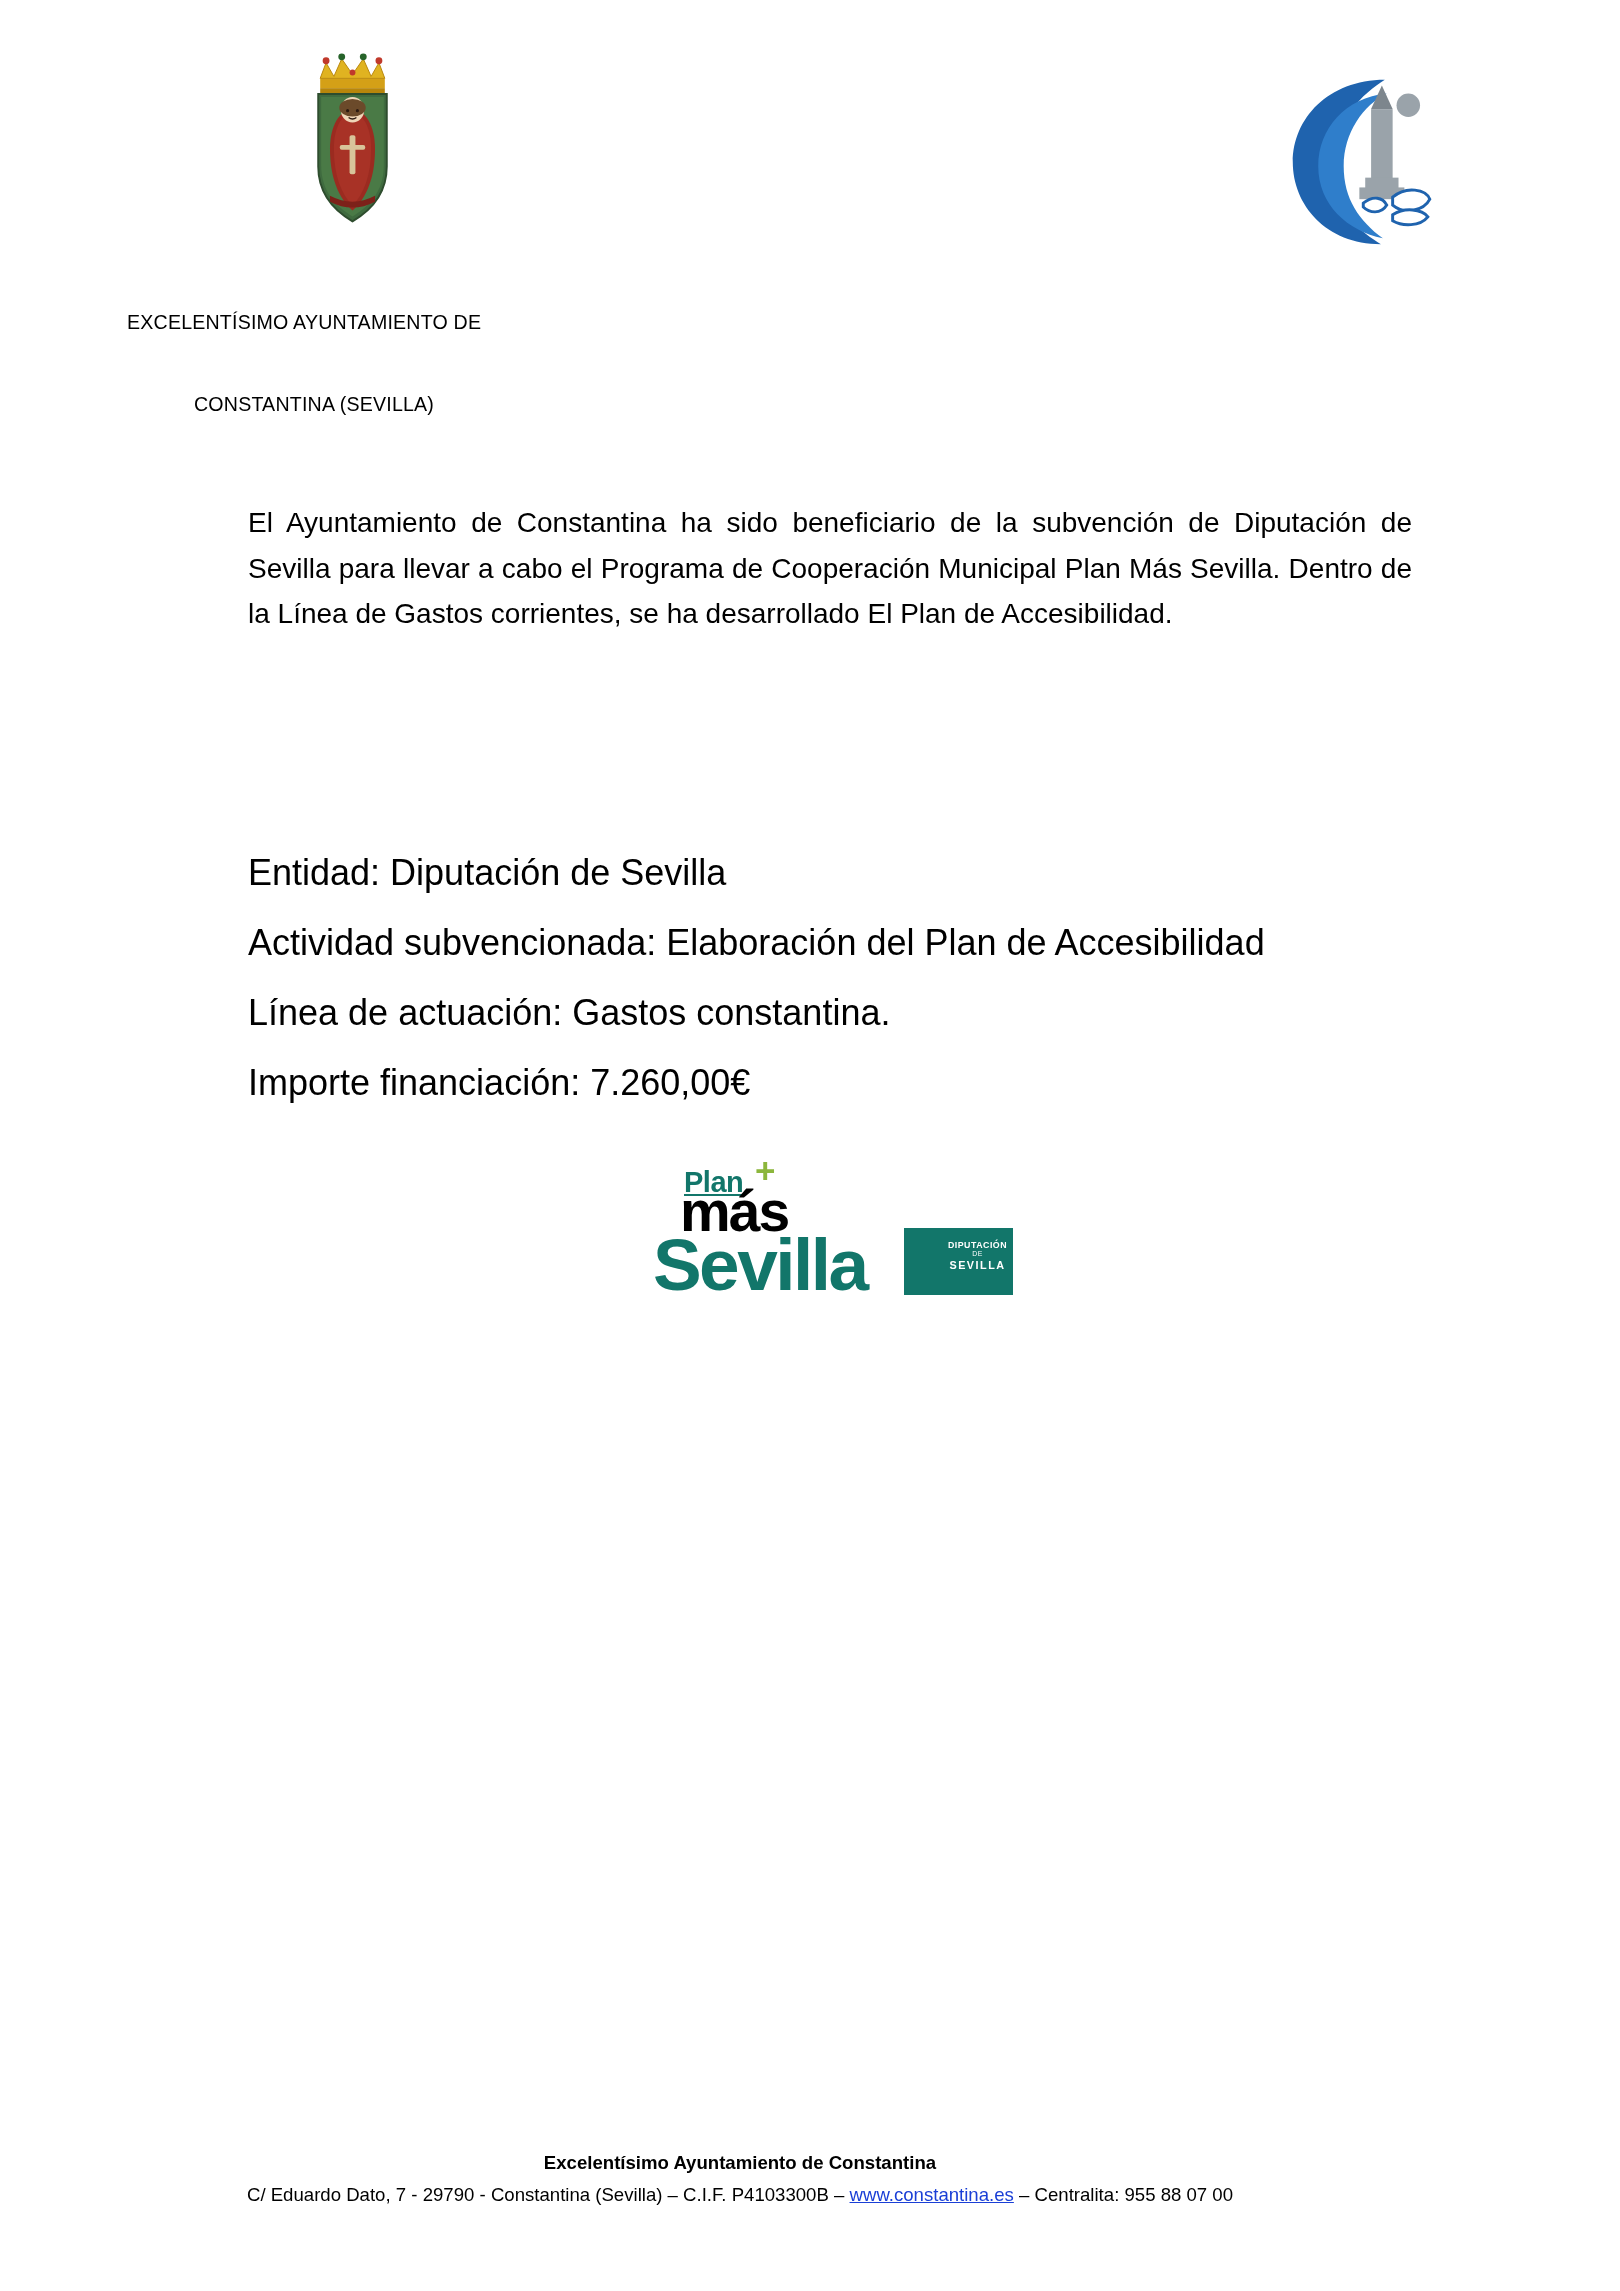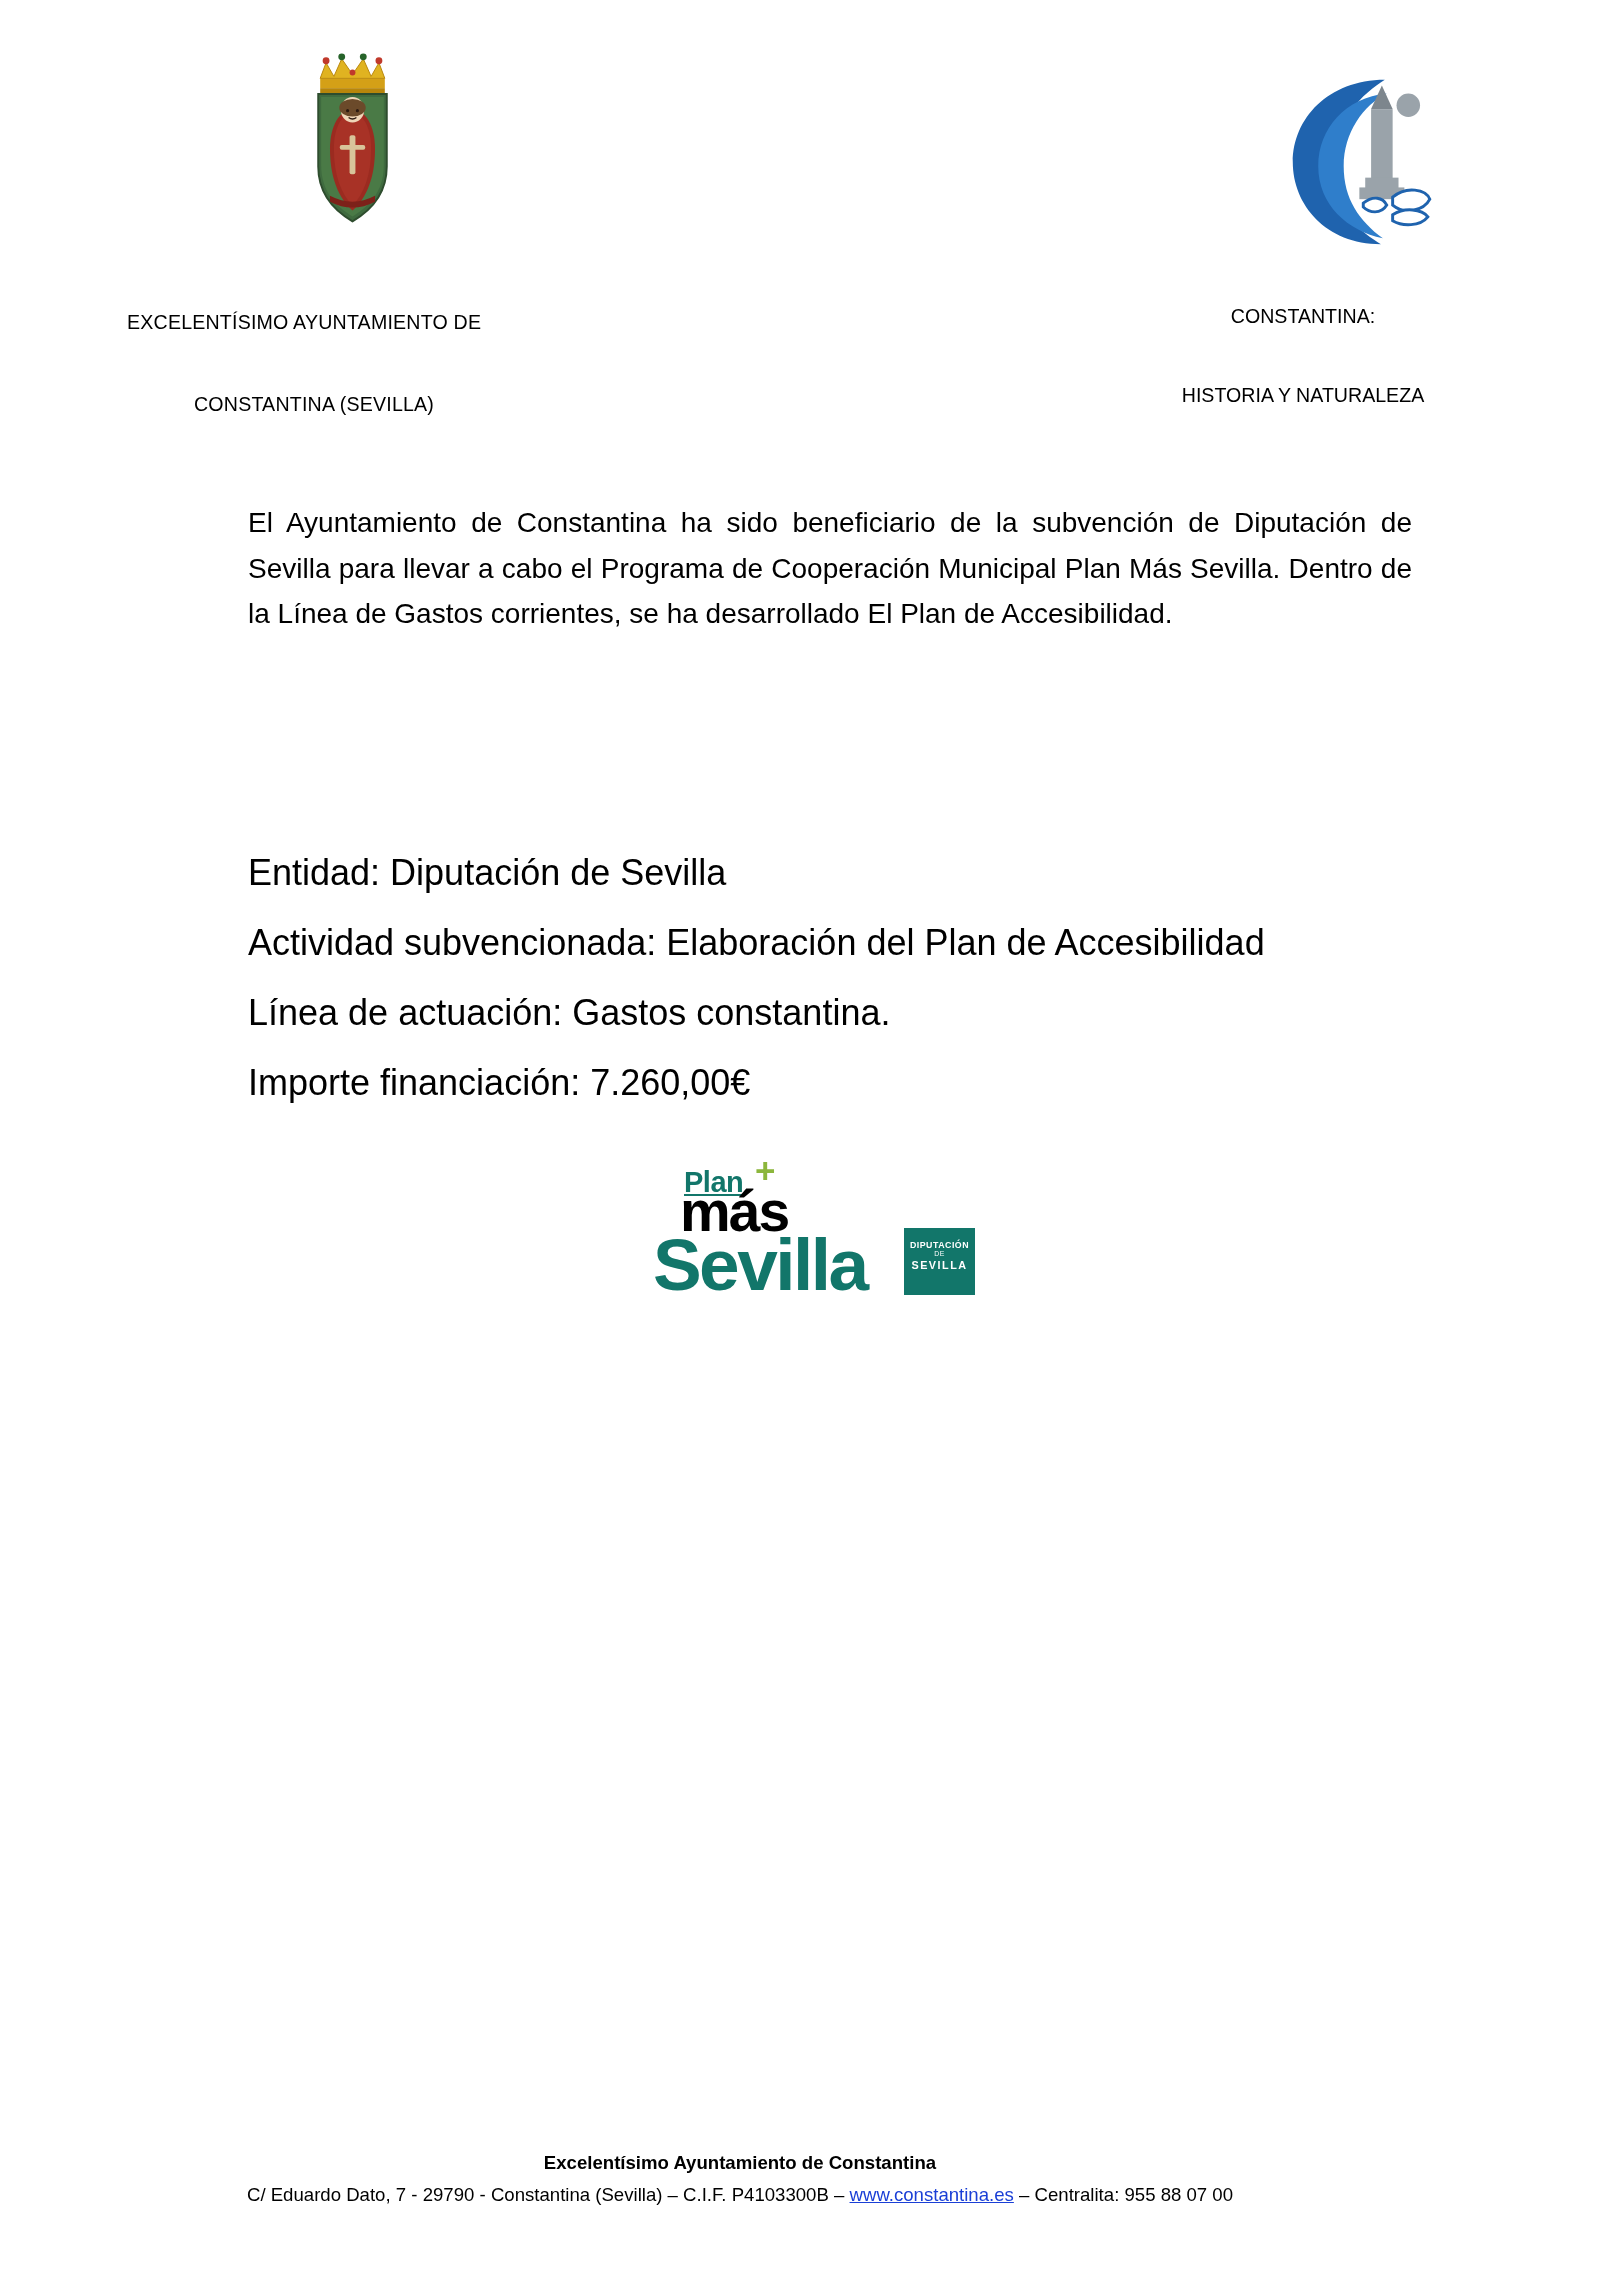--- a/index.html
+++ b/index.html
@@ -144,20 +144,21 @@
   }
   .dip-badge {
     position: absolute;
     left: 257px;
     top: 71px;
     width: 71px;
     height: 67px;
     background: #12766a;
     color: #ffffff;
     text-align: center;
+    padding-left: 38px;
   }
   .dip-badge .b1 {
     display: block;
     margin-top: 11.8px;
     font-size: 8.8px;
     font-weight: bold;
     letter-spacing: 0.5px;
   }
   .dip-badge .b2 {
     display: block;
@@ -244,24 +245,20 @@
         </g>
 
         <circle cx="142" cy="38" r="12" fill="#9aa3aa"></circle>
 
         <path d="M126 132 C140 120 160 124 164 134 C158 146 138 150 126 140 Z" fill="#ffffff" stroke="#1f63ae" stroke-width="3"></path>
         <path d="M126 150 C138 142 156 144 162 152 C154 162 136 162 126 156 Z" fill="#ffffff" stroke="#1f63ae" stroke-width="3"></path>
         <path d="M96 138 C106 130 116 132 120 140 C114 150 102 148 96 142 Z" fill="#ffffff" stroke="#1f63ae" stroke-width="3"></path>
       </svg>
     </div>
 
-    <div class="right-caption">
-      <span>CONSTANTINA:</span>
-      <span class="line2">HISTORIA Y NATURALEZA</span>
-    </div>
   </div>
 
   <div class="body-text">El Ayuntamiento de Constantina ha sido beneficiario de la subvención de Diputación de Sevilla para llevar a cabo el Programa de Cooperación Municipal Plan Más Sevilla. Dentro de la Línea de Gastos corrientes, se ha desarrollado El Plan de Accesibilidad.</div>
 
   <div class="details">
     <div class="row">Entidad: Diputación de Sevilla</div>
     <div class="row">Actividad subvencionada: Elaboración del Plan de Accesibilidad</div>
     <div class="row">Línea de actuación: Gastos constantina.</div>
     <div class="row">Importe financiación: 7.260,00€</div>
   </div>

